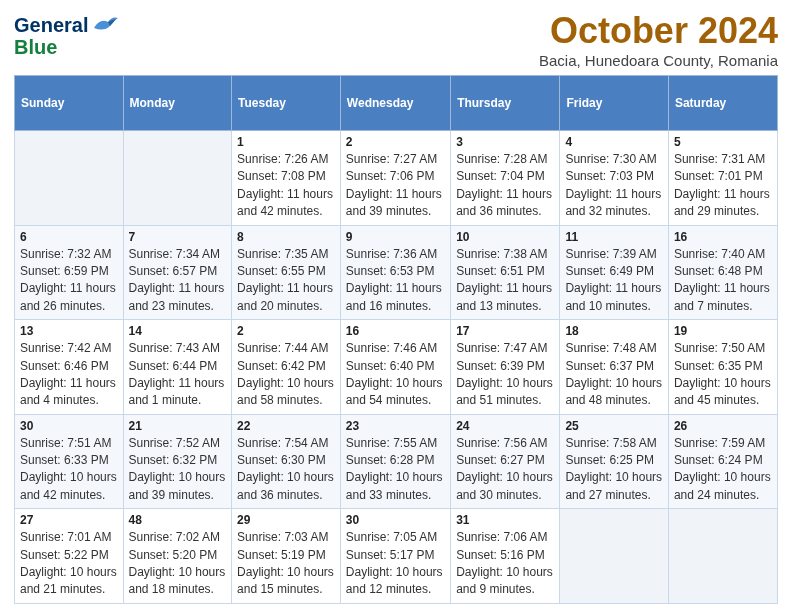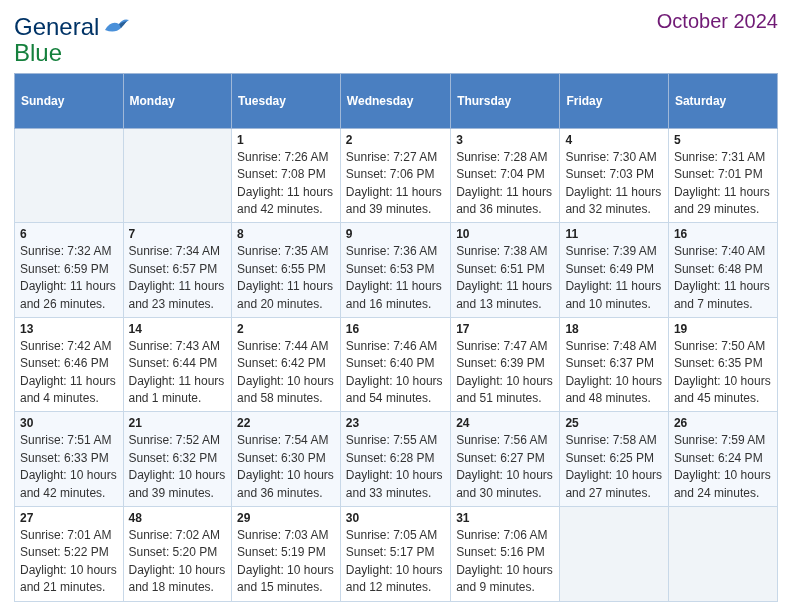--- a/index.html
+++ b/index.html
@@ -21,37 +21,37 @@
       justify-content: space-between;
       align-items: flex-start;
       margin-bottom: 6px;
     }
     .logo {
       display: flex;
       align-items: center;
       margin-top: 4px;
     }
     .logo-text {
-      font-size: 24px;
-      font-weight: normal;
+      font-size: 20px;
+      font-weight: bold;
       color: #003366;
       line-height: 1.1;
     }
     .logo-bird {
       width: 28px;
       height: 22px;
       margin-left: 2px;
     }
     .title-block {
       text-align: right;
     }
     .title-block h1 {
-      font-size: 20px;
-      font-weight: normal;
-      color: #701a75;
+      font-size: 36px;
+      font-weight: bold;
+      color: #a16207;
     }
     .title-block h2 {
       font-size: 15px;
       color: #444;
       font-weight: normal;
     }
     .calendar {
       width: 100%;
       border-collapse: collapse;
       font-size: 10.5px;
@@ -103,20 +103,21 @@
           <svg class="logo-bird" viewBox="0 0 28 22" xmlns="http://www.w3.org/2000/svg">
             <path d="M4 14 Q10 4 18 8 Q22 2 28 4 Q22 8 20 12 Q14 18 4 14Z" fill="#4a90d9"></path>
             <path d="M18 8 Q22 6 26 5 Q23 9 20 12" fill="#2a6099"></path>
           </svg>
         </div>
         <div class="logo-text" style="color:#15803d;">Blue</div>
       </div>
     </div>
     <div class="title-block">
       <h1>October 2024</h1>
+      <h2>Bacia, Hunedoara County, Romania</h2>
     </div>
   </div>
 
   <table class="calendar">
     <thead>
       <tr>
       <th>Sunday</th>
           <th>Monday</th>
           <th>Tuesday</th>
           <th>Wednesday</th>

